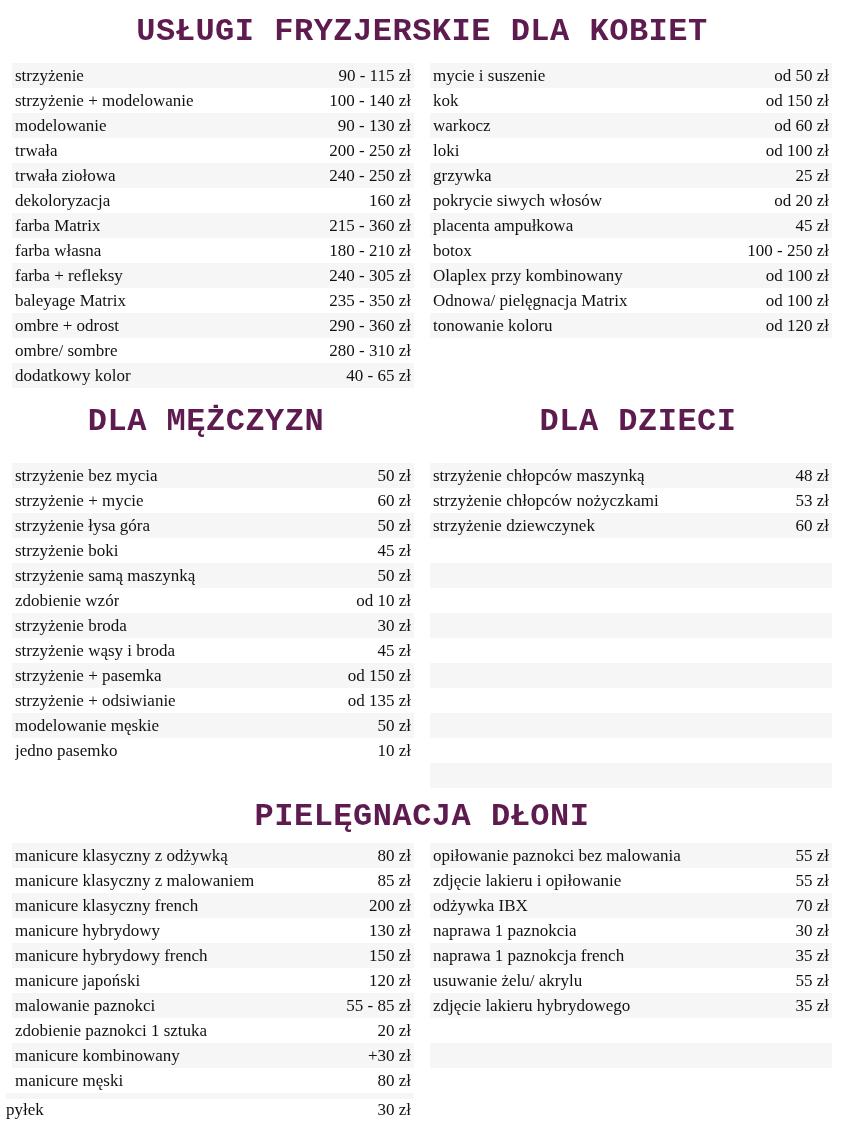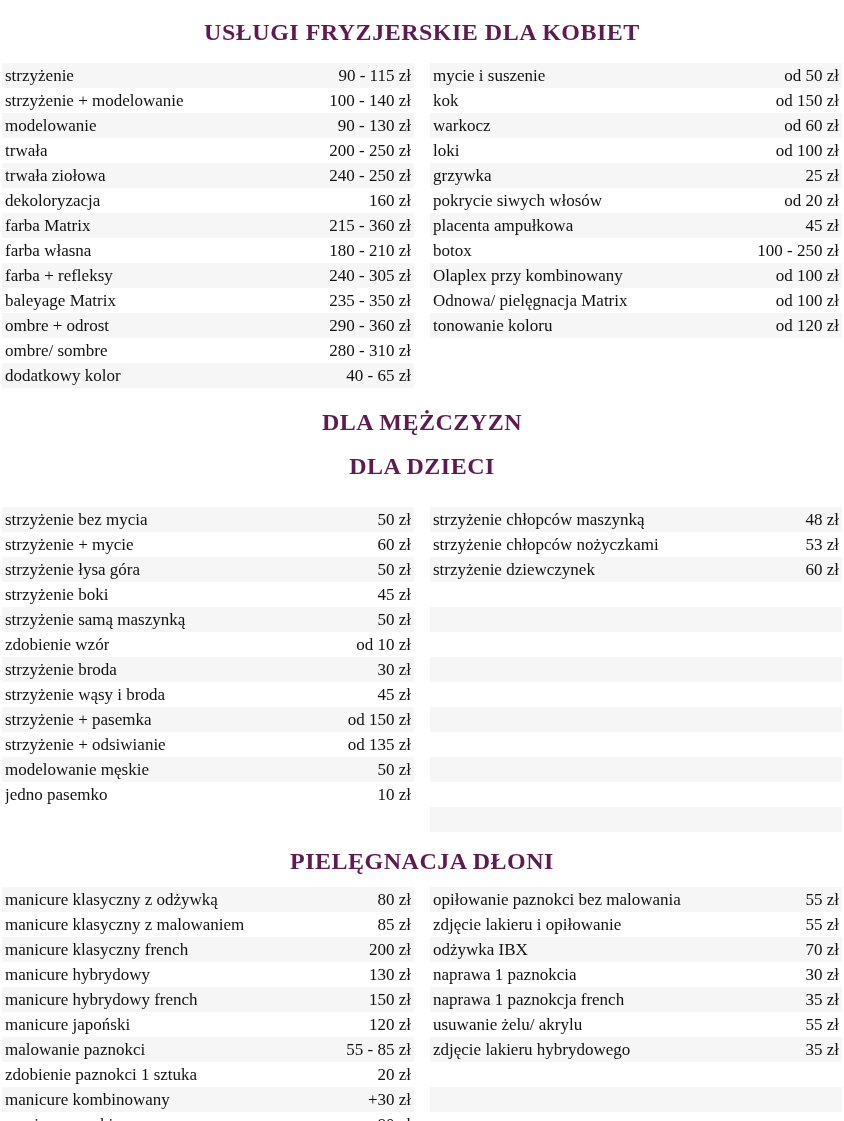--- a/index.html
+++ b/index.html
@@ -6,29 +6,30 @@
   html,body { width:844px; background:#ffffff; }
   body {
     height:1121px; overflow:hidden;
     font-family:"Liberation Serif", serif;
     color:#111111;
   }
   h1, h2 {
     color:#5e1b4f;
     font-weight:bold;
     text-align:center;
-    font-size:24px;
+    font-size:32px;
     line-height:32px;
     letter-spacing:0.5px;
+    font-family:Liberation Mono, monospace;
   }
   h1 { padding:16px 0 15px; }
-  .headers2 { display:flex; gap:12px; padding:18px 6px 25px;flex-direction:column; }
+  .headers2 { display:flex; gap:32px; padding:18px 6px 25px; }
   .headers2 h2 { flex:1; }
   h2.full { padding:13px 0 10px; }
-  .grid { display:flex; gap:16px; padding:0 2px; }
+  .grid { display:flex; gap:16px; padding:0 12px; }
   .col { flex:1; min-width:0; }
   .row {
     height:25px;
     display:flex;
     justify-content:space-between;
     align-items:center;
     padding:0 3px;
     font-size:17px;
     white-space:nowrap;
   }

